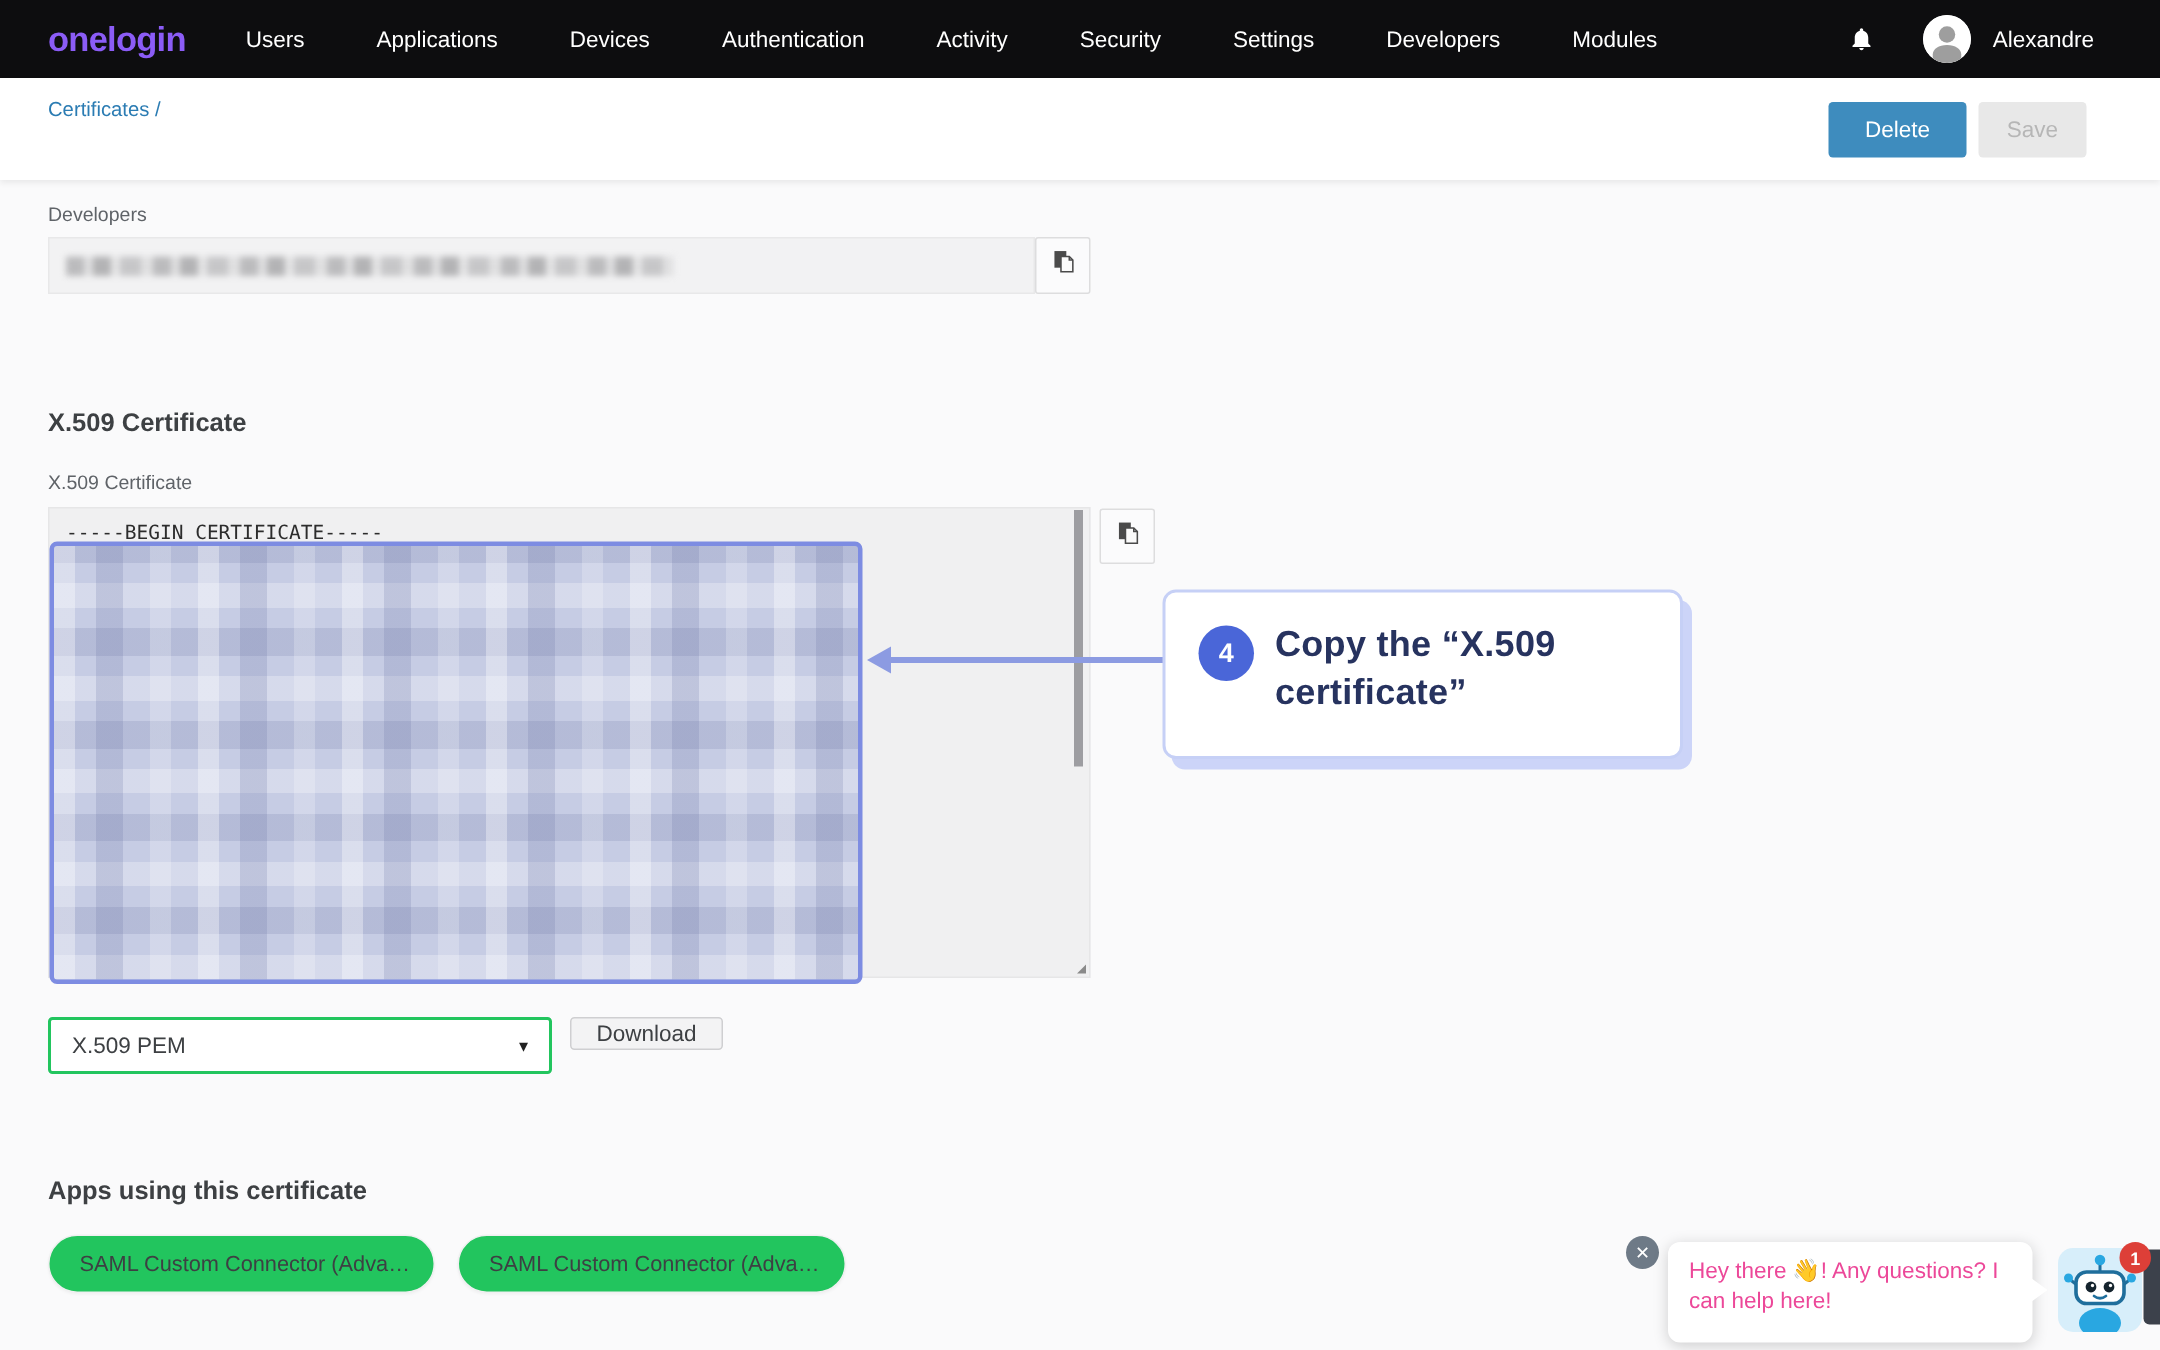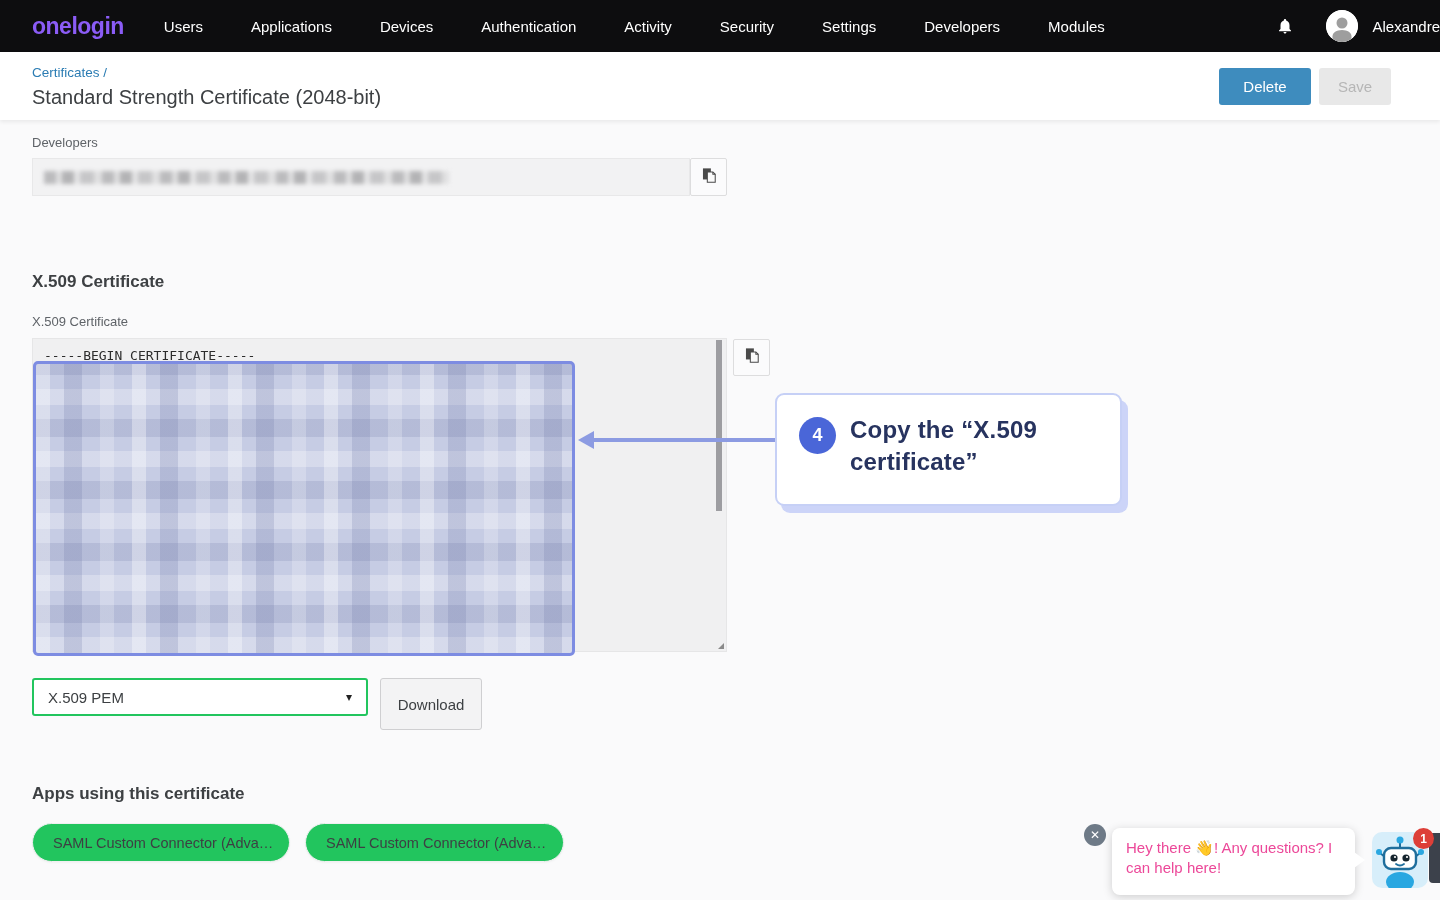--- a/index.html
+++ b/index.html
@@ -5,21 +5,21 @@
   * { margin:0; padding:0; box-sizing:border-box; }
   html,body { width:1440px; height:900px; font-family:"Liberation Sans", sans-serif; }
   .stage { position:relative; width:1440px; height:900px; background:#fafafb; overflow:hidden; }
 
   
   .navbar { position:absolute; left:0; top:0; width:1440px; height:52px; background:#0d0d0f;
             display:flex; align-items:center; color:#fff; }
   .logo { margin-left:32px; font-size:23px; font-weight:700; letter-spacing:-0.5px; color:#8b5cf6; cursor:pointer; }
   .nav-items { display:flex; gap:48px; margin-left:40px; }
   .nav-item { font-size:15px; font-weight:500; color:#fff; cursor:pointer; white-space:nowrap; }
-  .nav-right { margin-left:auto; display:flex; align-items:center; gap:16px; }
+  .nav-right { margin-left:auto; display:flex; align-items:center; gap:16px; padding-right:44px; }
   .bell { width:18px; height:20px; cursor:pointer; display:flex; align-items:center; }
   .avatar { width:32px; height:32px; border-radius:50%; background:#fff; overflow:hidden; cursor:pointer; margin-left:16px; }
   .user-name { font-size:15px; font-weight:500; margin-left:-2px; cursor:pointer; }
 
   
   .header { position:absolute; left:0; top:52px; width:1440px; height:68px; background:#fff;
             box-shadow:0 2px 4px rgba(0,0,0,0.07); z-index:2; }
   .breadcrumb { position:absolute; left:32px; top:13px; font-size:13.5px; color:#2b7cb3; cursor:pointer; }
   .page-title { position:absolute; left:32px; top:34px; font-size:20px; color:#3d4043; font-weight:400; }
   .btn-delete { position:absolute; left:1219px; top:16px; width:92px; height:37px; background:#3e8cbe; color:#ffffff;
@@ -67,21 +67,21 @@
                 display:flex; align-items:center; justify-content:center; }
   .callout-text { position:absolute; left:73px; top:19px; width:250px; font-size:24px; line-height:32px;
                   color:#27335f; font-weight:600; letter-spacing:.2px; }
 
   
   .format-select { position:absolute; left:32px; top:678px; width:336px; height:38px; background:#fff;
                    border:2px solid #22c55e; border-radius:3px; display:flex; align-items:center;
                    padding:0 14px; cursor:pointer; }
   .format-value { font-size:15px; color:#3d4043; }
   .caret { margin-left:auto; font-size:12px; color:#222; }
-  .btn-download { position:absolute; left:380px; top:678px; width:102px; height:52px; background:#f3f3f4;
+  .btn-download { position:absolute; left:380px; top:678px; width:102px; height:22px; background:#f3f3f4;
                   border:1px solid #cfcfd1; border-radius:3px; font-size:15px; color:#3d4043;
                   cursor:pointer; font-family:inherit; }
 
   
   .apps-title { left:32px; top:784px; }
   .pill { position:absolute; top:823px; height:39px; background:#22c55e; border:1px solid #f0f0f1;
           border-radius:20px; box-shadow:0 1px 2px rgba(0,0,0,.04); display:flex; align-items:center;
           padding:0 20px; font-size:14.5px; color:#3d4043; cursor:pointer; white-space:nowrap;
           overflow:hidden; }
   .pill-1 { left:32px; width:258px; }
@@ -134,21 +134,20 @@
             <circle cx="16" cy="13" r="5.5" fill="#9e9e9e"></circle>
             <path d="M16 20c-5.5 0-9.5 2.8-9.5 6.2V32h19v-5.8C25.5 22.8 21.5 20 16 20z" fill="#9e9e9e"></path>
           </svg>
       </span>
       <span class="user-name">Alexandre</span>
     </div>
   </div>
 
   <div class="header">
     <span class="breadcrumb">Certificates /</span>
-    <h1 class="page-title">Standard Strength Certificate (2048-bit)</h1>
     <button class="btn-delete">Delete</button>
     <button class="btn-save">Save</button>
   </div>
 
   <div class="fp-label">Developers</div>
   <div class="fp-field">
     <div class="blurbar"></div>
   </div>
   <div class="copy-btn fp">
     <span>

